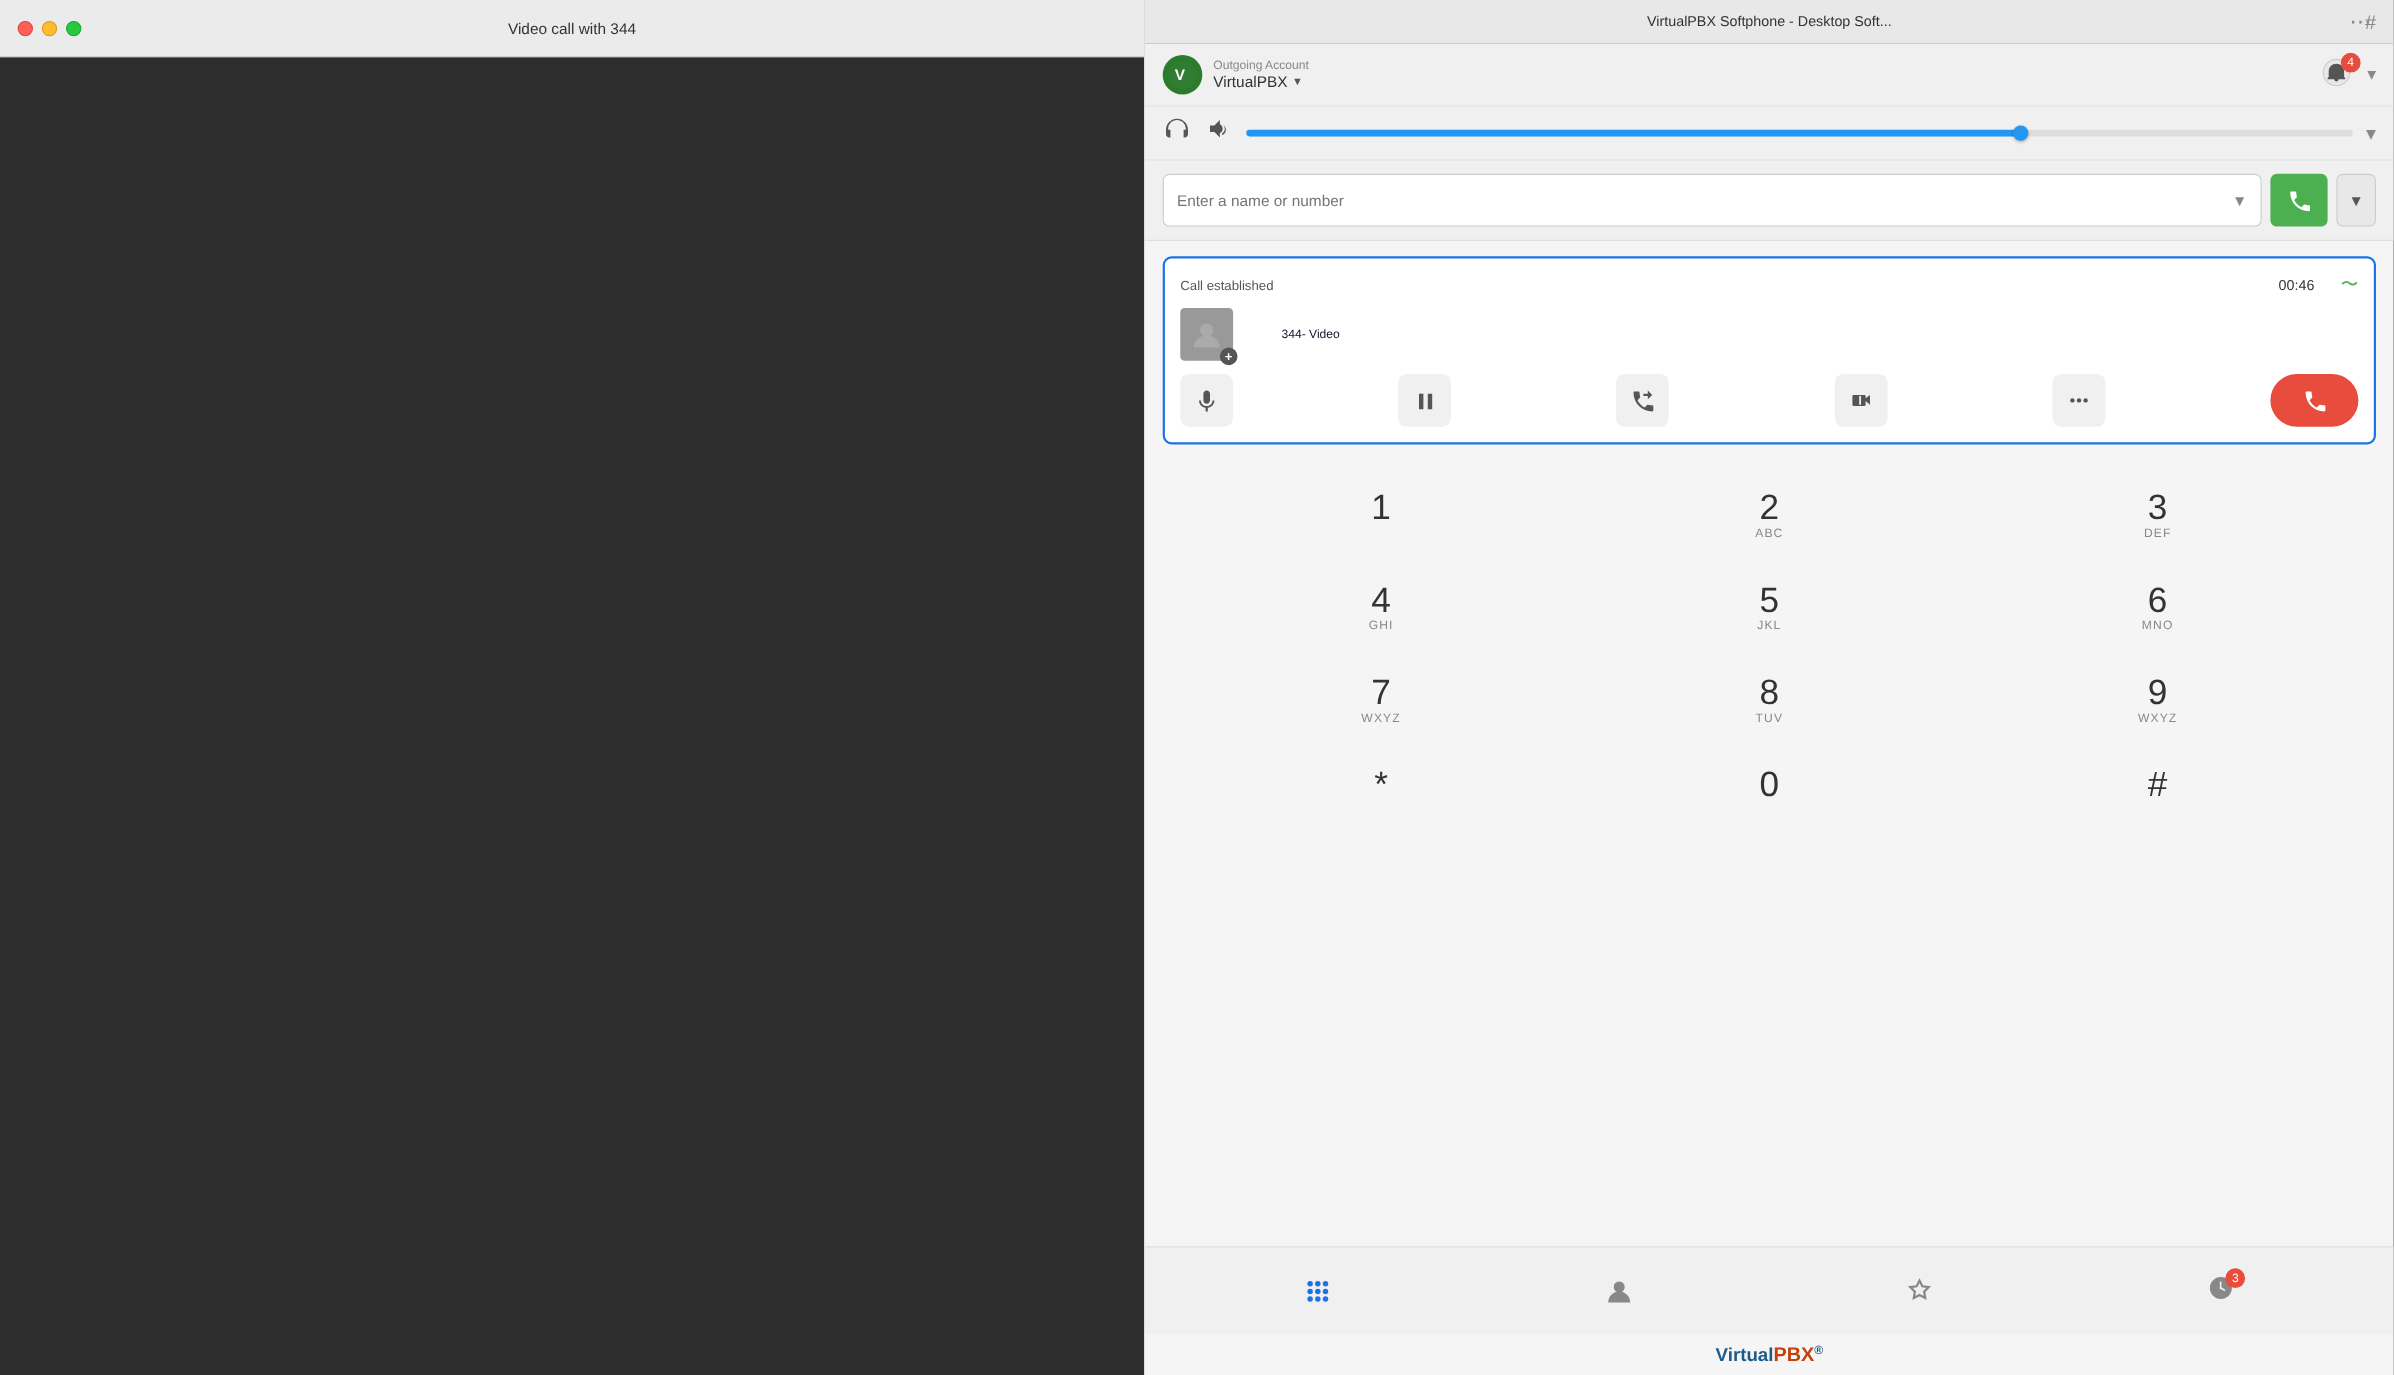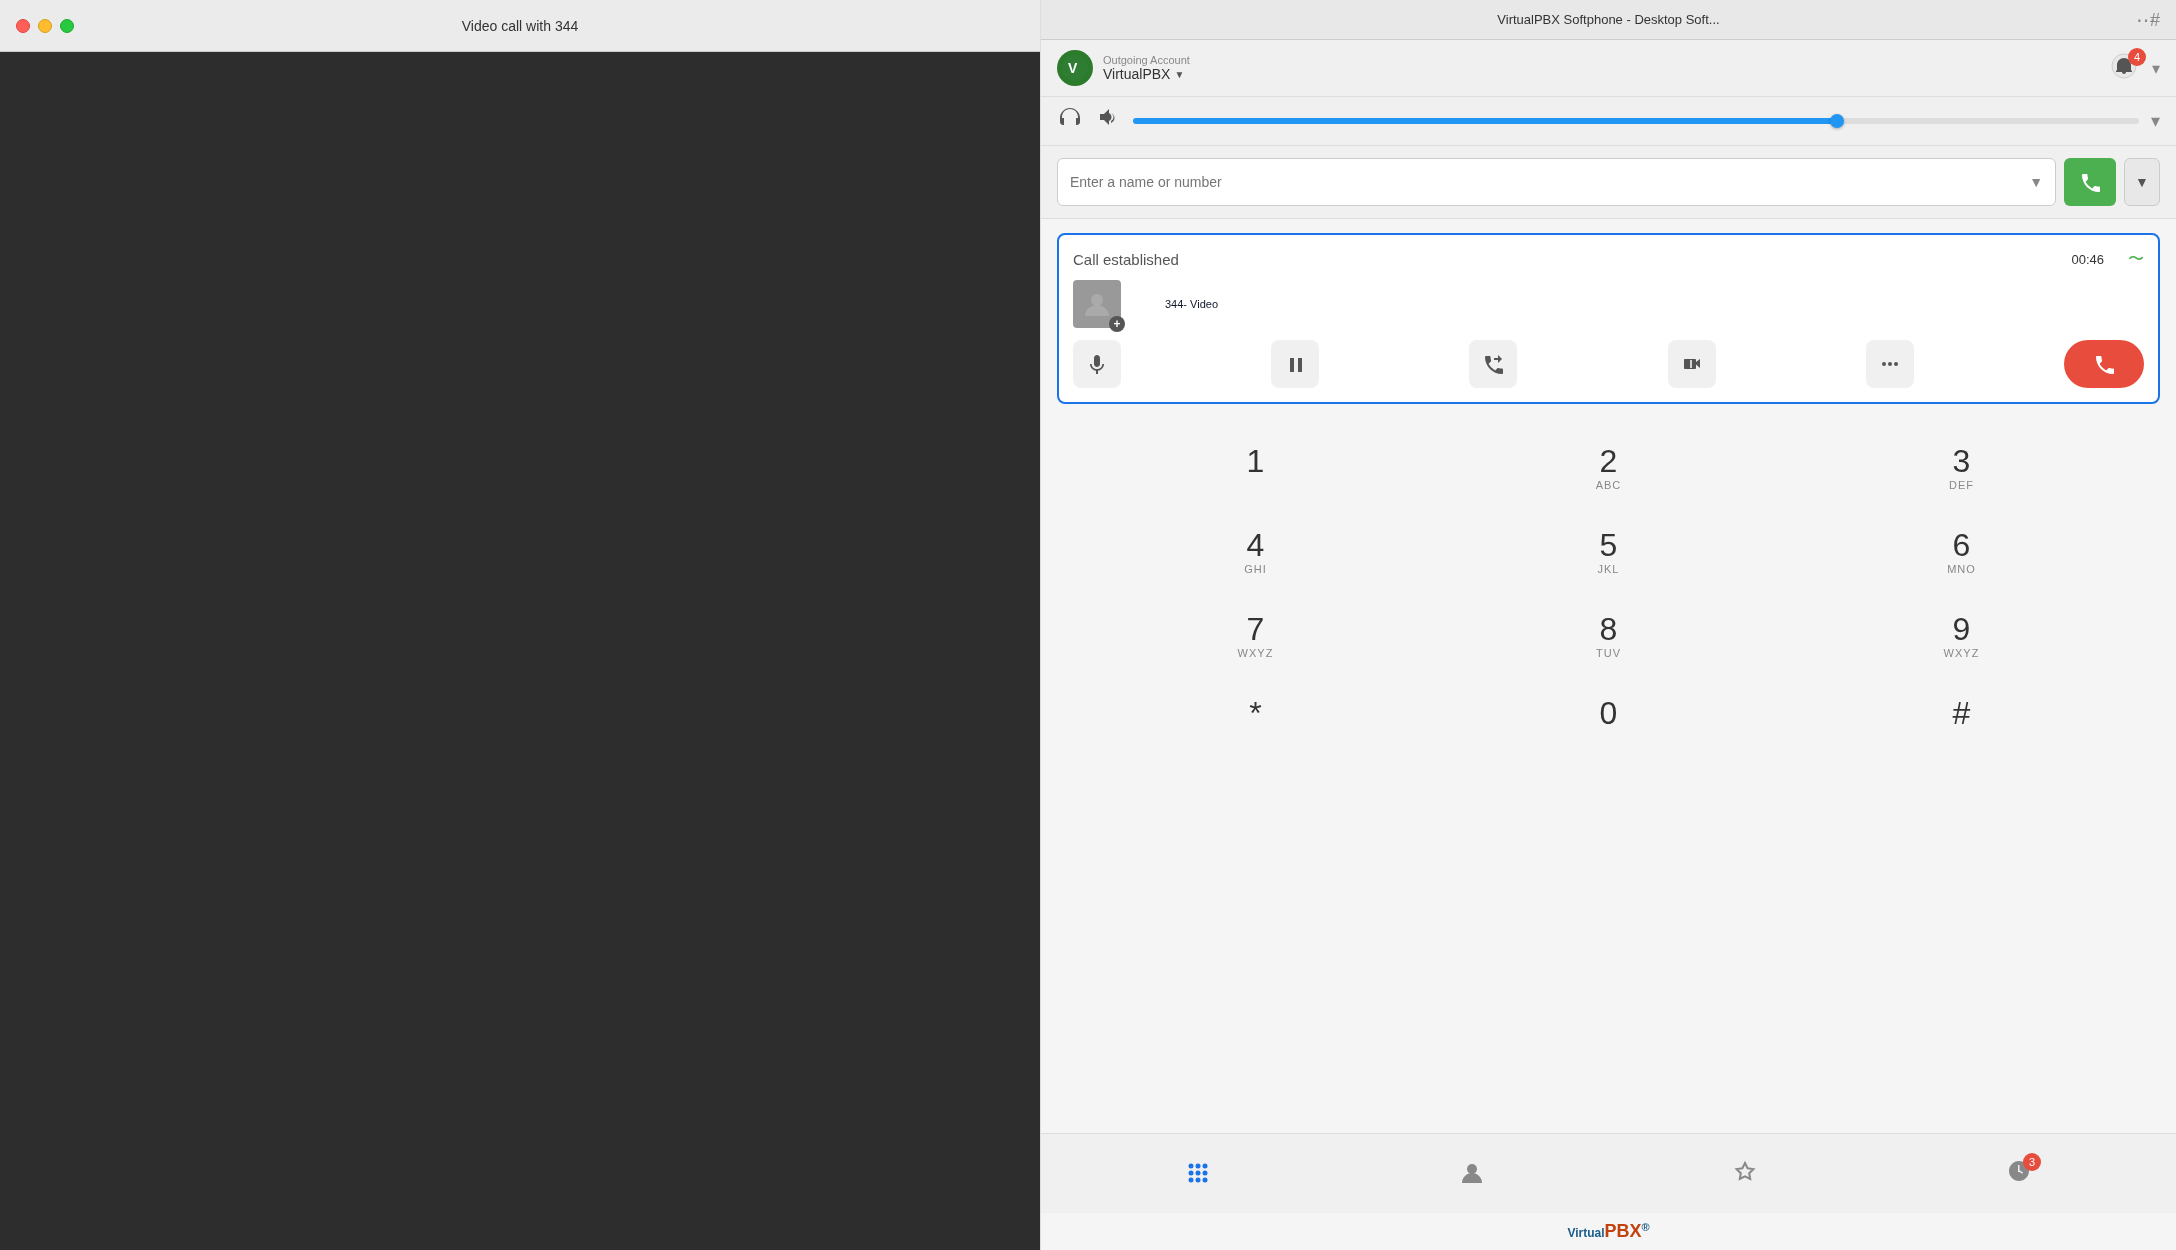--- a/index.html
+++ b/index.html
@@ -278,21 +278,21 @@
     }
 
     .sp-call-header {
       display: flex;
       align-items: center;
       justify-content: space-between;
       margin-bottom: 10px;
     }
 
     .sp-call-status {
-      font-size: 15px;
+      font-size: 12px;
       color: #555;
     }
 
     .sp-call-timer {
       font-size: 13px;
       color: #333;
       font-weight: 500;
     }
 
     .sp-call-body {
@@ -848,16 +848,16 @@
         <svg width="28" height="28" viewBox="0 0 28 28" fill="#888" xmlns="http://www.w3.org/2000/svg">
           <path d="M14 4C8.48 4 4 8.48 4 14s4.48 10 10 10 10-4.48 10-10S19.52 4 14 4zm.5 11H13V8h1.5v5.25L18 15.5l-.75 1.3L14.5 15z"></path>
         </svg>
         <div class="badge">3</div>
       </div>
     </div>
   </div>
 
   <div class="sp-brand">
     <span class="sp-brand-text">
-      <span style="color:#1a5c8a;font-weight:bold;font-size:12px;">Virtual</span><span style="color:#c2410c;font-weight:bold;font-size:18px;">PBX</span><sup style="color:#1a5c8a;font-size:11px;">®</sup>
+      <span style="color:#1a5c8a;font-weight:bold;font-size:17px;">Virtual</span><span style="color:#c2410c;font-weight:bold;font-size:18px;">PBX</span><sup style="color:#1a5c8a;font-size:11px;">®</sup>
     </span>
   </div>
 </div>
 
 </body></html>

